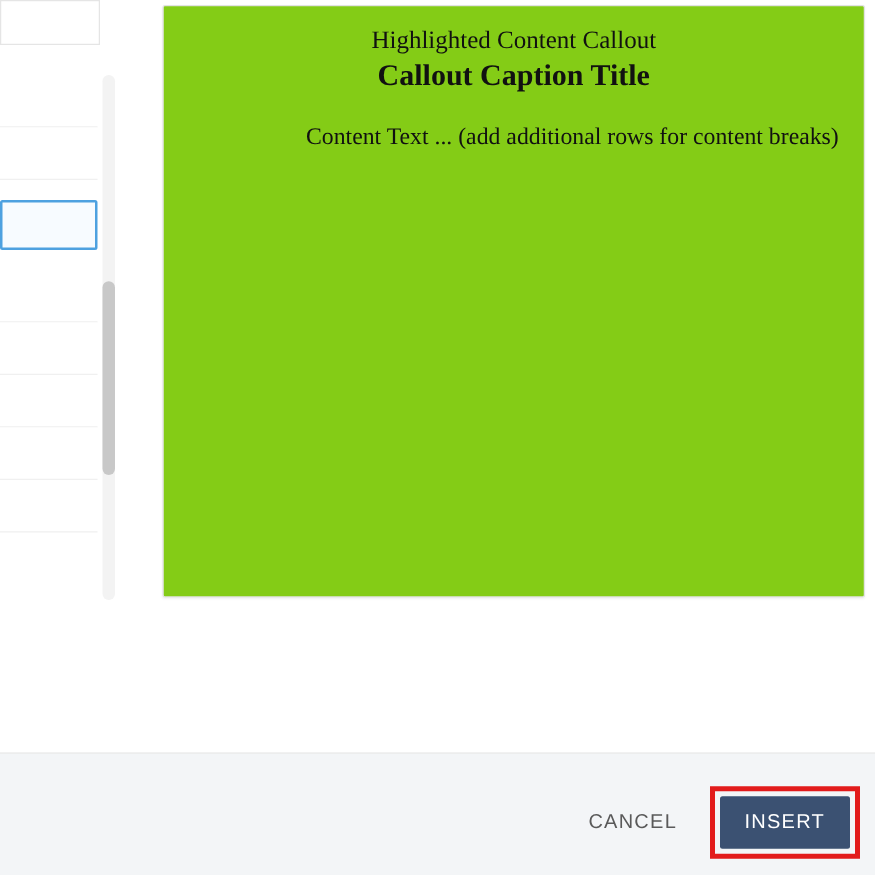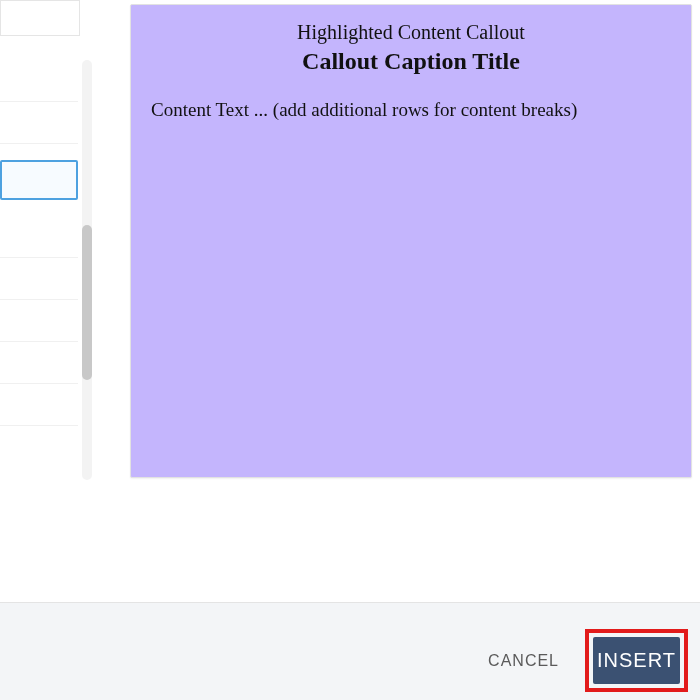--- a/index.html
+++ b/index.html
@@ -67,21 +67,21 @@
       border-radius: 5px;
     }
 
     
     .preview-card {
       position: absolute;
       left: 130px;
       top: 4px;
       width: 562px;
       height: 474px;
-      background: #c4b5fd;
+      background: #84cc16;
       border: 1px solid #e2e2e2;
       box-shadow: 0 1px 2px rgba(0,0,0,0.06);
       border-radius: 2px;
       padding: 14px 20px;
     }
     .preview-callout-heading {
       text-align: center;
       font-family: Georgia, "Times New Roman", serif;
       font-size: 20px;
       color: #111;
@@ -102,20 +102,21 @@
       font-weight: 700;
       color: #111;
       margin-top: 10px;
     }
     .preview-content-text {
       font-family: Georgia, "Times New Roman", serif;
       font-size: 19px;
       color: #111;
       margin-top: 24px;
       font-weight: 400;
+      text-align: right;
     }
 
     
     .bottom-divider {
       position: absolute;
       left: 0;
       top: 602px;
       width: 700px;
       height: 1px;
       background: #e4e4e4;
@@ -147,24 +148,24 @@
       font-weight: 500;
     }
     .insert-wrap {
       border: 4px solid #e21b1b;
       padding: 4px;
       display: inline-flex;
     }
     .btn-insert {
       background: #3b5172;
       color: #fff;
-      font-size: 20px;
+      font-size: 16px;
       letter-spacing: 1px;
       border: none;
-      padding: 12px 4px;
+      padding: 12px 20px;
       cursor: pointer;
       font-weight: 500;
       border-radius: 2px;
     }
   </style>
 </head>
 <body>
 
 <div class="stage">
 

